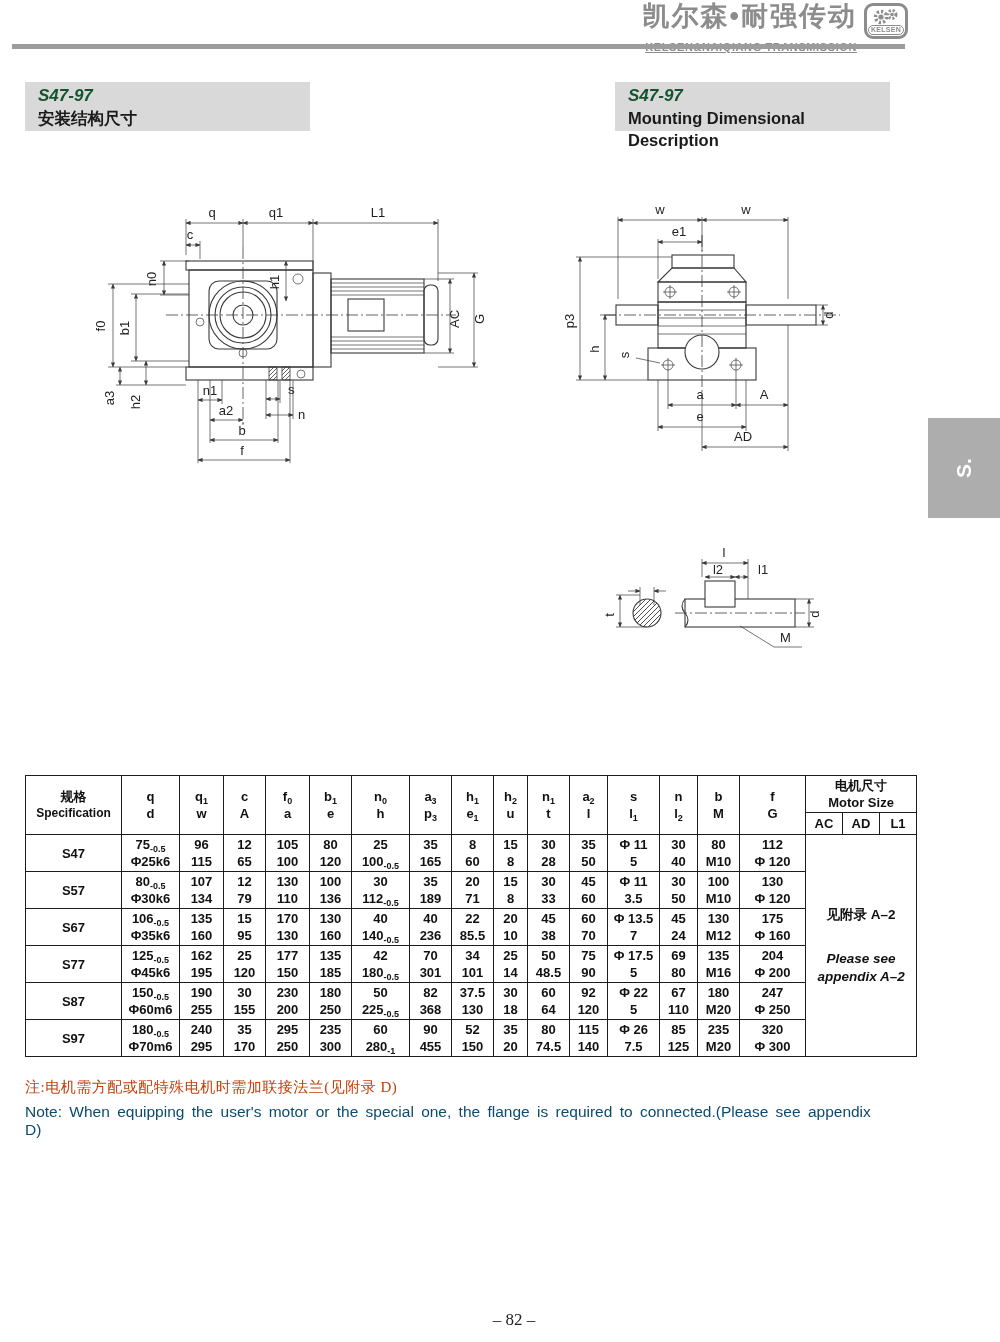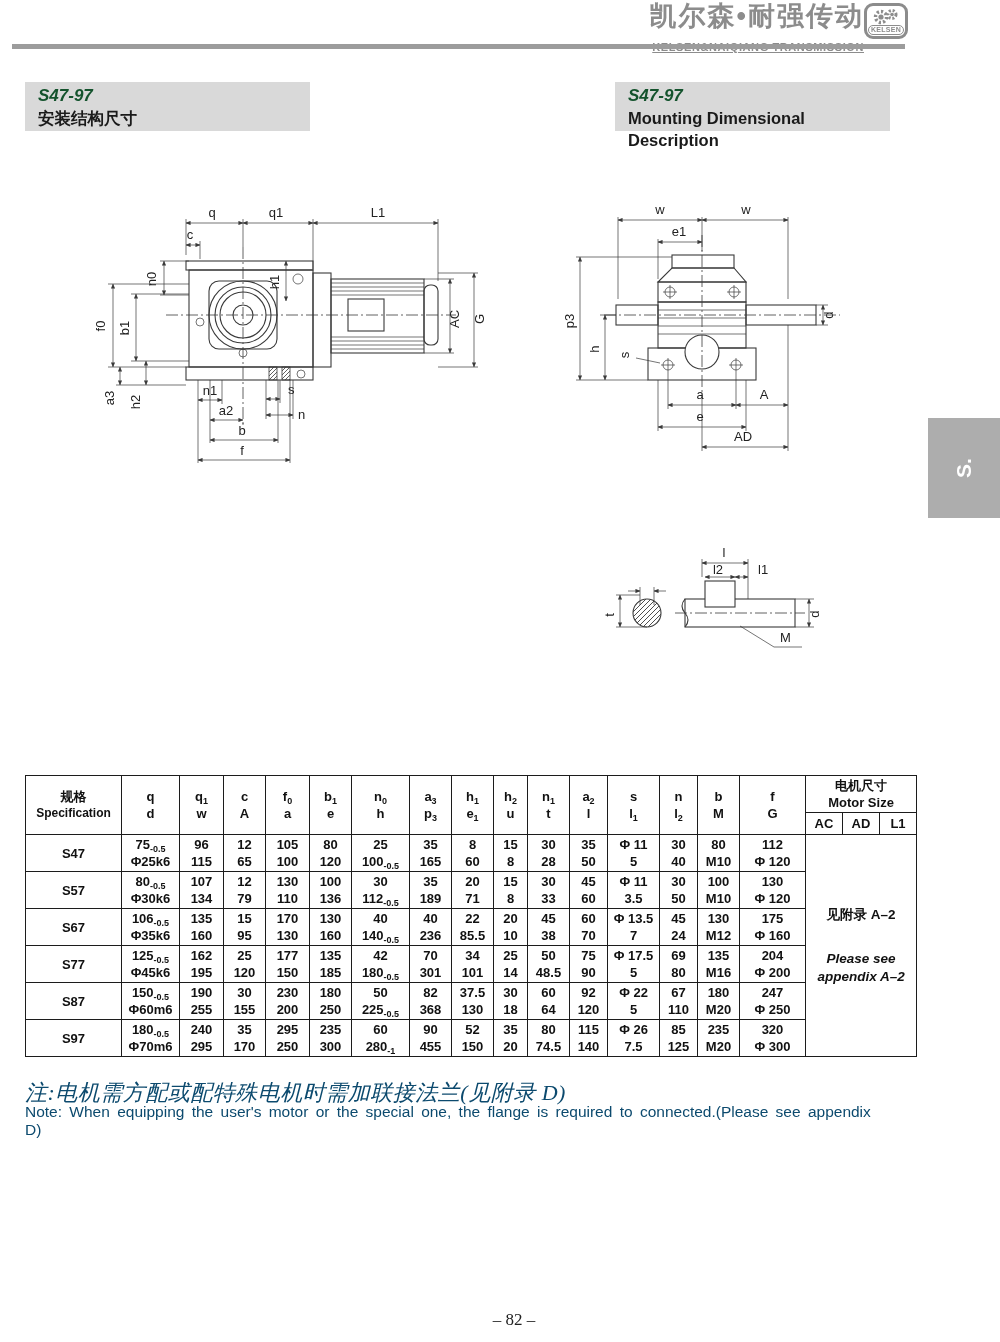--- a/index.html
+++ b/index.html
@@ -1,20 +1,20 @@
 <!DOCTYPE html>
 <html><head>
 <meta charset="utf-8">
 <style>
   html,body{margin:0;padding:0;background:#fff;}
   .page{position:relative;width:1000px;height:1342px;background:#fff;overflow:hidden;
         font-family:"Liberation Sans",sans-serif;color:#111;}
 
   
-  .brand{position:absolute;top:3px;left:560px;width:348px;display:flex;align-items:flex-start;justify-content:flex-end;}
+  .brand{position:absolute;top:3px;left:560px;width:348px;display:flex;align-items:flex-start;justify-content:flex-end;gap:7px;}
   .brand-text{text-align:right;}
   .brand-cn{font-size:27px;font-weight:bold;color:#8c8c8c;letter-spacing:2px;line-height:27px;}
   .brand-en{font-size:11px;font-weight:bold;color:#8c8c8c;letter-spacing:.6px;margin-top:11px;text-decoration:underline;}
   .logo-box{width:44px;height:36px;border:3px solid #8c8c8c;border-radius:9px;display:flex;flex-direction:column;
             align-items:center;justify-content:flex-end;padding:1px;box-sizing:border-box;}
   .logo-kelsen{font-size:7px;font-weight:bold;color:#8c8c8c;border:1.5px solid #8c8c8c;border-radius:5px;
                padding:0 2px;line-height:8px;letter-spacing:.3px;}
   .header-rule{position:absolute;top:44px;left:12px;width:893px;height:5px;background:#9c9c9c;}
 
   
@@ -46,21 +46,21 @@
   .dim-table tbody tr{height:37px;}
   .tl{line-height:17px;height:17px;}
   .sub{font-size:9px;vertical-align:-3px;}
   .spec-en{font-size:12px;}
   .motor-cell{vertical-align:middle;font-weight:bold;}
   .mc-cn{font-size:13.5px;margin-bottom:26px;}
   .mc-en{font-size:13.5px;width:92px;margin:0 auto;line-height:18px;font-style:italic;}
 
   
   .note-cn{position:absolute;top:1078px;left:25px;font-family:"Liberation Serif",serif;
-           font-size:22px;color:#0c4a6e;letter-spacing:.5px;font-style:italic;}
+           font-size:15px;color:#c2410c;letter-spacing:.5px;}
   .note-en{position:absolute;top:1103px;left:25px;width:868px;font-size:15.5px;color:#0c4a6e;word-spacing:3px;}
   .page-num{position:absolute;top:1310px;left:14px;width:100%;text-align:center;
             font-family:"Liberation Serif",serif;font-size:17px;color:#222;}
 </style>
 </head>
 <body>
 
 <div class="page">
 
   <div class="brand">

